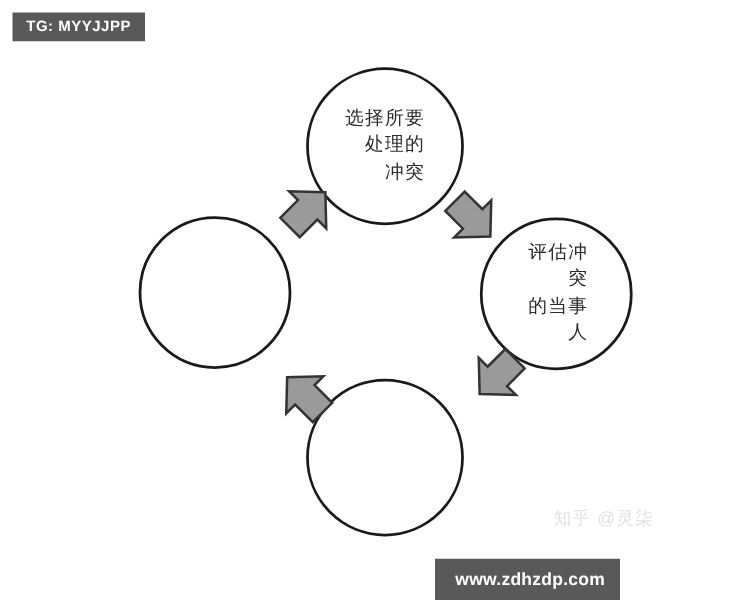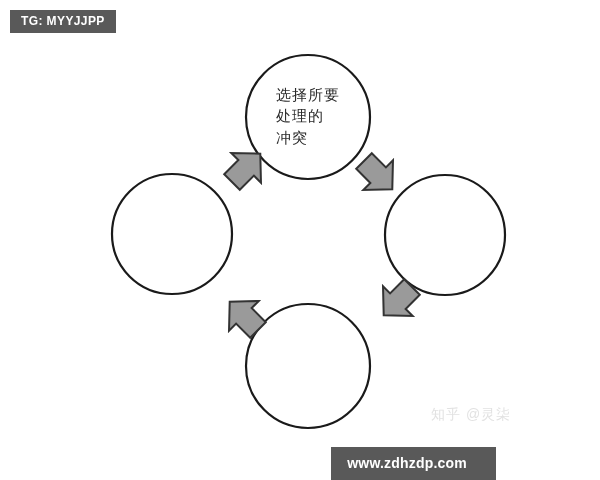--- a/index.html
+++ b/index.html
@@ -40,52 +40,52 @@
   #diagram-svg {
     position: absolute;
     left: 0;
     top: 0;
     width: 600px;
     height: 480px;
   }
 
   .node-label {
     position: absolute;
-    text-align: left;
+    text-align: right;
     color: #2b2b2b;
     font-family: "Liberation Serif", "DejaVu Serif", serif;
     font-size: 15px;
     line-height: 1.42;
     letter-spacing: 1px;
     white-space: pre-line;
     transform: translate(-50%, -50%);
     pointer-events: none;
   }
 
   #node-label-top    { left: 308px; top: 117px; }
   #node-label-right  { left: 445px; top: 235px; }
   #node-label-bottom { left: 308px; top: 366px; }
   #node-label-left   { left: 172px; top: 234px; }
 
   
   #zhihu-watermark {
     position: absolute;
-    left: 431px;
+    left: 443px;
     top: 406px;
     color: #e2e2e2;
     font-family: "Liberation Sans", "DejaVu Sans", sans-serif;
     font-size: 14px;
     letter-spacing: 1px;
     white-space: nowrap;
   }
   #site-badge {
     position: absolute;
     right: 0;
     bottom: 0;
-    padding: 9px 29px 10px 16px;
+    padding: 9px 12px 10px 16px;
     background: #595959;
     color: #ffffff;
     font-family: "Liberation Sans", "DejaVu Sans", sans-serif;
     font-size: 14px;
     font-weight: bold;
     letter-spacing: 0.2px;
     line-height: 1;
     white-space: nowrap;
     margin-left: 11px;
   }
@@ -117,17 +117,19 @@
     </g>
 
     <g transform="translate(258,330) rotate(-135)">
       <path d="M 0,-11 L 20,-11 L 20,-21 L 40,0 L 20,21 L 20,11 L 0,11 Z" fill="#9a9a9a" stroke="#333333" stroke-width="2" stroke-linejoin="miter"></path>
     </g>
   </svg>
 
   <div class="node-label" id="node-label-top">选择所要
 处理的
 冲突</div>
+  <div class="node-label" id="node-label-right">评估冲突
+的当事人</div>
 
   <div id="zhihu-watermark">知乎 @灵柒</div>
   <div id="site-badge">www.zdhzdp.com</div>
 
 </div>
 
 </body></html>

